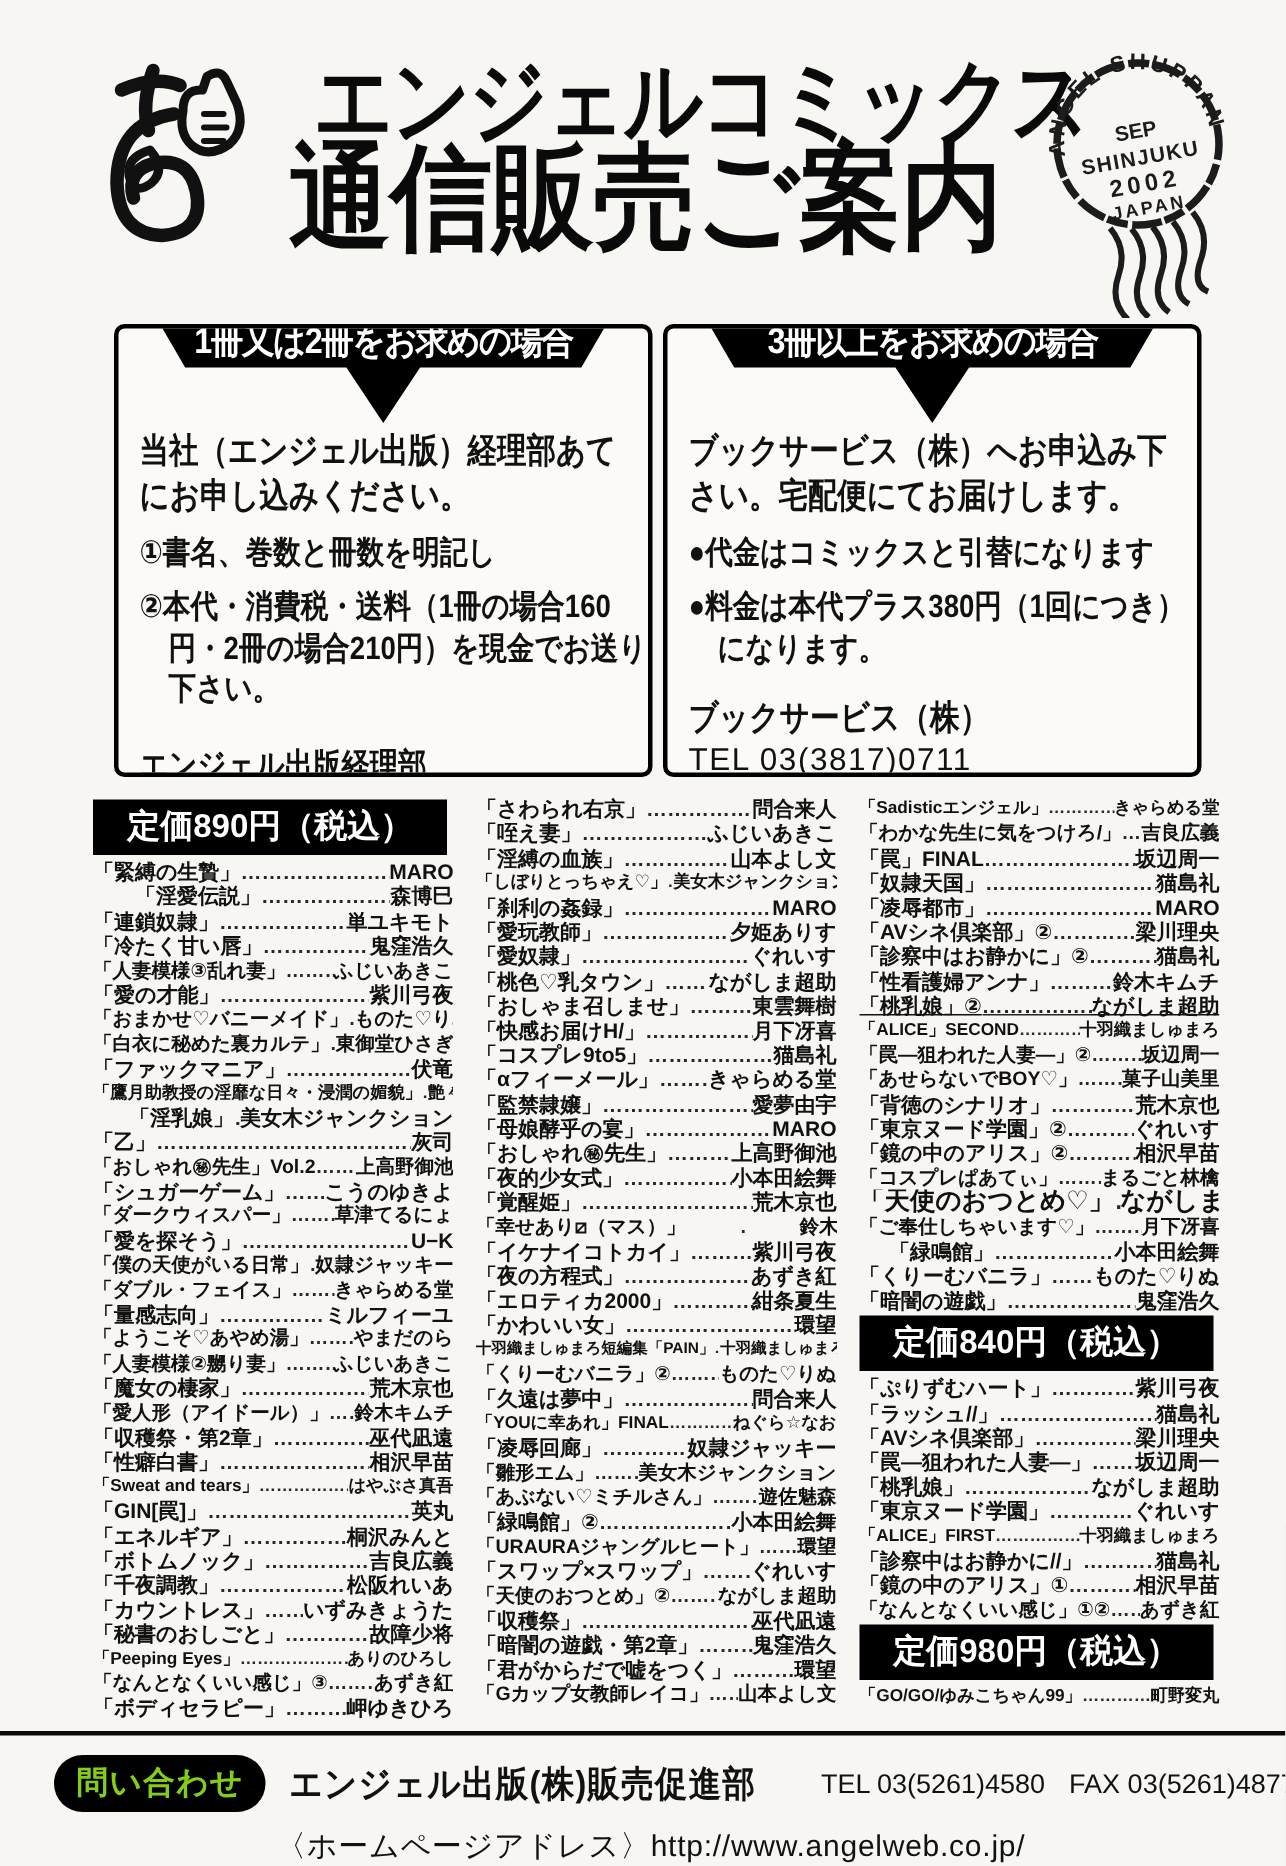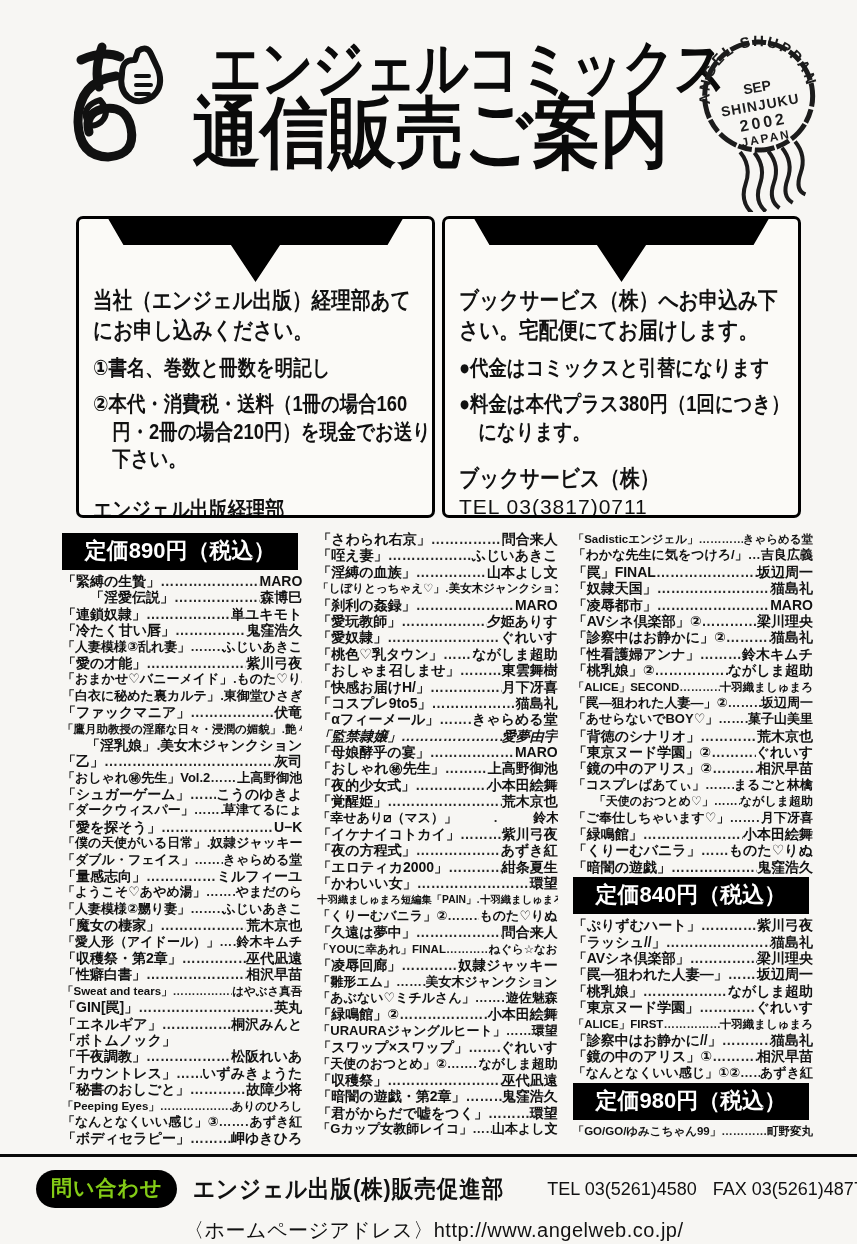--- a/index.html
+++ b/index.html
@@ -111,31 +111,37 @@
         <text x="88" y="117" font-size="12" letter-spacing="2">JAPAN</text>
       </g>
     </svg>
   </div>
 
   <div class="order-boxes">
 
     <div class="order-box">
       <div class="ribbon">
         <div class="ribbon-shape"></div>
+        <div class="ribbon-text">
+            <span>1冊又は2冊をお求めの場合</span>
+          </div>
       </div>
       <div class="bx-intro">当社（エンジェル出版）経理部あてにお申し込みください。</div>
       <div class="bx-step">①書名、巻数と冊数を明記し</div>
       <div class="bx-step">②本代・消費税・送料（1冊の場合160円・2冊の場合210円）を現金でお送り下さい。</div>
       <div><span class="bx-dept">エンジェル出版経理部</span></div>
 
     </div>
 
     <div class="order-box">
       <div class="ribbon">
         <div class="ribbon-shape"></div>
+        <div class="ribbon-text">
+            <span>3冊以上をお求めの場合</span>
+          </div>
       </div>
       <div class="bx-intro">ブックサービス（株）へお申込み下さい。宅配便にてお届けします。</div>
       <div class="bx-step">●代金はコミックスと引替になります</div>
       <div class="bx-step">●料金は本代プラス380円（1回につき）になります。</div>
       <div><span class="bx-company">ブックサービス（株）</span></div>
       <div class="bx-tel">TEL 03(3817)0711</div>
 
     </div>
   </div>
 
@@ -275,21 +281,21 @@
         <div class="book-row" style="font-size: 14px;">
           <span class="bt">「GIN[罠]」</span>
           <span class="bl">………………………………………………………………………………</span>
           <span class="ba">英丸</span>
         </div>
         <div class="book-row" style="font-size: 14px;">
           <span class="bt">「エネルギア」</span>
           <span class="bl">………………………………………………………………………………</span>
           <span class="ba">桐沢みんと</span>
         </div>
-        <div class="book-row" style="font-size: 14px; flex-direction: column;">
+        <div class="book-row" style="font-size: 14px;">
           <span class="bt">「ボトムノック」</span>
           <span class="bl">………………………………………………………………………………</span>
           <span class="ba">吉良広義</span>
         </div>
         <div class="book-row" style="font-size: 14px;">
           <span class="bt">「千夜調教」</span>
           <span class="bl">………………………………………………………………………………</span>
           <span class="ba">松阪れいあ</span>
         </div>
         <div class="book-row" style="font-size: 14px;">
@@ -372,21 +378,21 @@
         <div class="book-row" style="font-size: 14px;">
           <span class="bt">「コスプレ9to5」</span>
           <span class="bl">………………………………………………………………………………</span>
           <span class="ba">猫島礼</span>
         </div>
         <div class="book-row" style="font-size: 14px;">
           <span class="bt">「αフィーメール」</span>
           <span class="bl">………………………………………………………………………………</span>
           <span class="ba">きゃらめる堂</span>
         </div>
-        <div class="book-row" style="font-size: 14px; font-style: italic;">
+        <div class="book-row" style="font-size: 14px;">
           <span class="bt">「監禁隷嬢」</span>
           <span class="bl">………………………………………………………………………………</span>
           <span class="ba">愛夢由宇</span>
         </div>
         <div class="book-row" style="font-size: 14px;">
           <span class="bt">「母娘酵乎の宴」</span>
           <span class="bl">………………………………………………………………………………</span>
           <span class="ba">MARO</span>
         </div>
         <div class="book-row" style="font-size: 14px;">
@@ -539,21 +545,21 @@
         <div class="book-row" style="font-size: 14px;">
           <span class="bt">「診察中はお静かに」②</span>
           <span class="bl">………………………………………………………………………………</span>
           <span class="ba">猫島礼</span>
         </div>
         <div class="book-row" style="font-size: 14px;">
           <span class="bt">「性看護婦アンナ」</span>
           <span class="bl">………………………………………………………………………………</span>
           <span class="ba">鈴木キムチ</span>
         </div>
-        <div class="book-row" style="font-size: 14px;">
+        <div class="book-row" style="font-size: 14px; text-decoration: underline;">
           <span class="bt">「桃乳娘」②</span>
           <span class="bl">………………………………………………………………………………</span>
           <span class="ba">ながしま超助</span>
         </div>
         <div class="book-row" style="font-size: 11.5px;">
           <span class="bt">「ALICE」SECOND</span>
           <span class="bl">………………………………………………………………………………</span>
           <span class="ba">十羽織ましゅまろ</span>
         </div>
         <div class="book-row" style="font-size: 13px;">
@@ -579,31 +585,31 @@
         <div class="book-row" style="font-size: 14px;">
           <span class="bt">「鏡の中のアリス」②</span>
           <span class="bl">………………………………………………………………………………</span>
           <span class="ba">相沢早苗</span>
         </div>
         <div class="book-row" style="font-size: 13px;">
           <span class="bt">「コスプレぱあてぃ」</span>
           <span class="bl">………………………………………………………………………………</span>
           <span class="ba">まるごと林檎</span>
         </div>
-        <div class="book-row" style="font-size: 12px; margin-left: 21px;">
+        <div class="book-row" style="font-size: 17px;">
           <span class="bt">「天使のおつとめ♡」</span>
           <span class="bl">………………………………………………………………………………</span>
           <span class="ba">ながしま超助</span>
         </div>
         <div class="book-row" style="font-size: 13px;">
           <span class="bt">「ご奉仕しちゃいます♡」</span>
           <span class="bl">………………………………………………………………………………</span>
           <span class="ba">月下冴喜</span>
         </div>
-        <div class="book-row" style="font-size: 14px;">
+        <div class="book-row" style="font-size: 14px; margin-left: 20px;">
           <span class="bt">「緑鳴館」</span>
           <span class="bl">………………………………………………………………………………</span>
           <span class="ba">小本田絵舞</span>
         </div>
         <div class="book-row" style="font-size: 14px;">
           <span class="bt">「くりーむバニラ」</span>
           <span class="bl">………………………………………………………………………………</span>
           <span class="ba">ものた♡りぬ</span>
         </div>
         <div class="book-row" style="font-size: 14px;">

